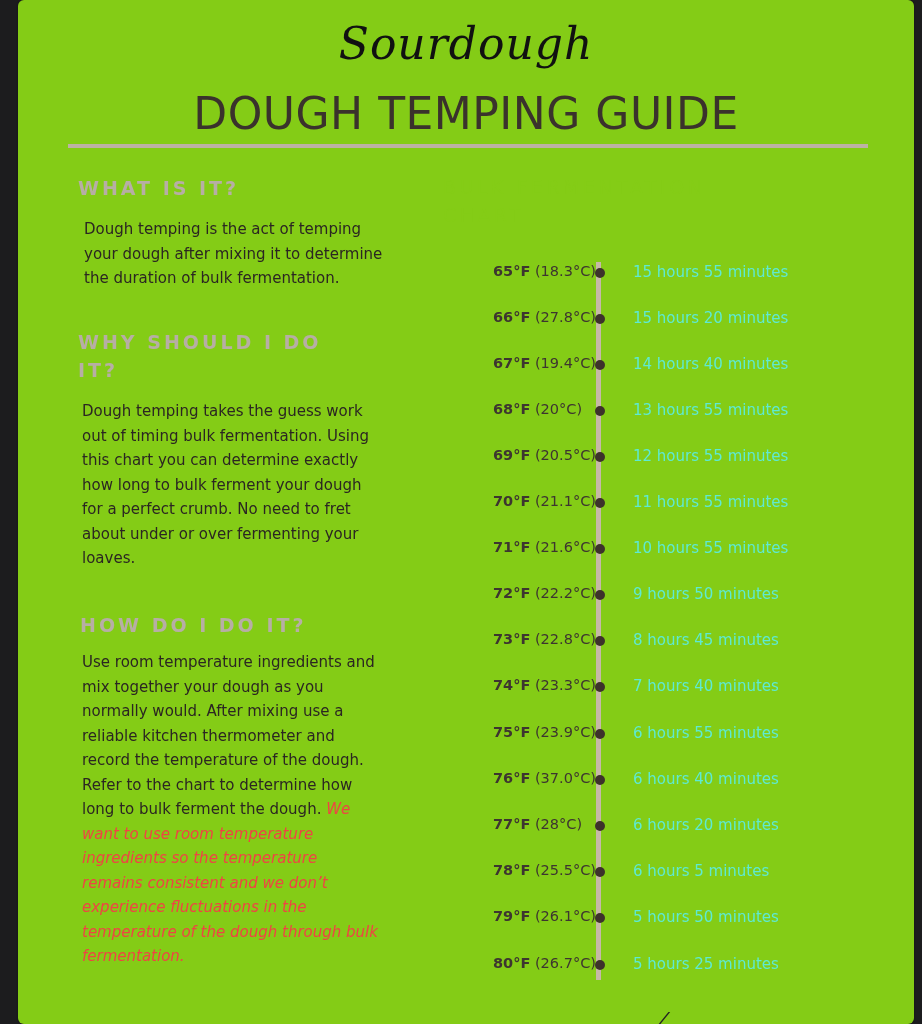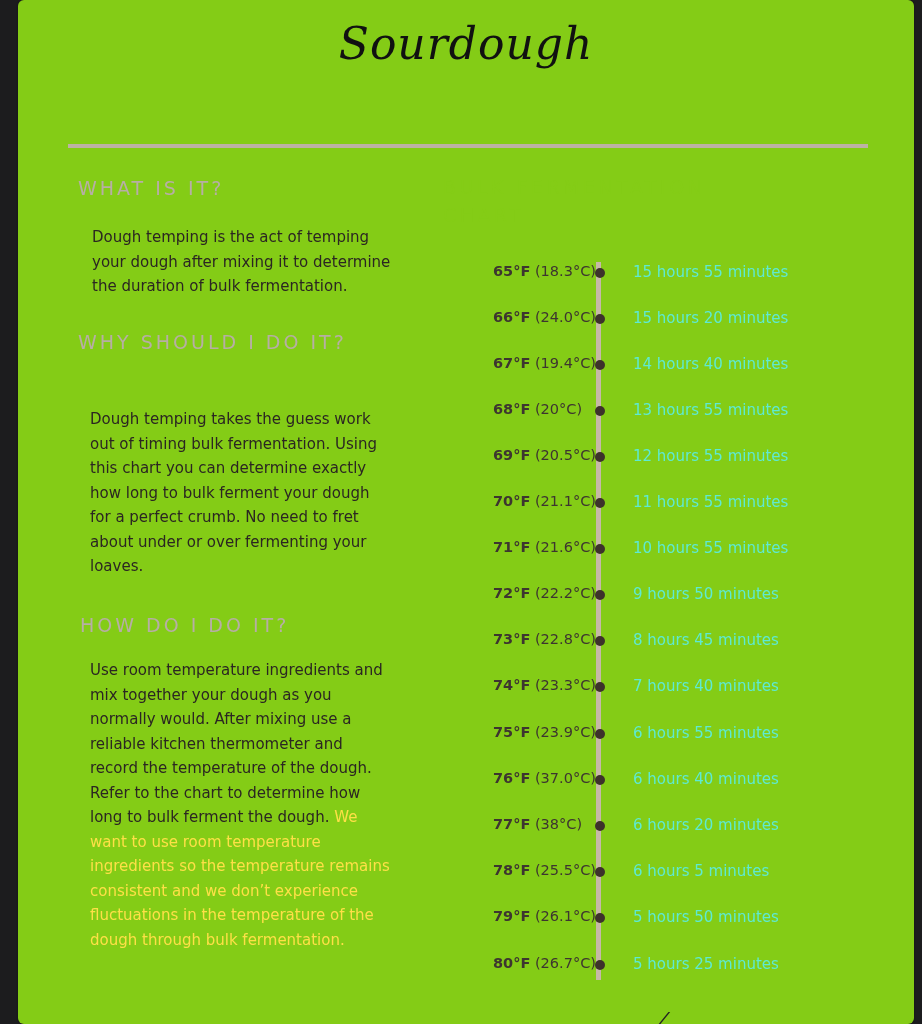--- a/index.html
+++ b/index.html
@@ -38,31 +38,31 @@
       position: absolute; left: 50px; top: 144px; width: 800px; height: 4px;
       background: #bdb2a5;
     }
     .left-col { position: absolute; left: 78px; top: 172px; width: 300px; }
     .sec-heading {
       font-family: "DejaVu Sans", sans-serif;
       color: #b7aea5;
       font-size: 19px;
       letter-spacing: 3px;
       line-height: 28px;
-      font-weight: normal;
+      font-weight: bold;
       margin: 0;
     }
     .para {
       font-family: "DejaVu Sans", sans-serif;
       color: #2b2622;
       font-size: 15px;
       line-height: 24.5px;
-      margin: 12px;
-    }
-    .para .italic { color: #fde047; }
+      margin: 4px;
+    }
+    .para .italic { font-style: italic; color: #ef4444; }
     .h1 { position: absolute; left: 0; top: 2px; }
     .p1 { position: absolute; left: 2px; top: 41px; width: 300px; }
     .h2 { position: absolute; left: 0; top: 156px; width: 280px; }
     .p2 { position: absolute; left: 0; top: 223px; width: 300px; }
     .h3 { position: absolute; left: 2px; top: 439px; }
     .p3 { position: absolute; left: 0; top: 474px; width: 300px; }
 
     .chart-heading {
       position: absolute; left: 443px; top: 173px; width: 320px;
       font-family: "DejaVu Sans", sans-serif;
@@ -101,20 +101,21 @@
       position: absolute; left: 660px; top: 1008px;
       font-family: "DejaVu Serif", serif; font-style: italic;
       font-size: 24px; color: #222;
     }
   </style>
 </head>
 <body>
 
 <div class="page">
   <div class="script-title">Sourdough</div>
+  <div class="main-title">DOUGH TEMPING GUIDE</div>
   <div class="title-rule"></div>
 </div>
 
 <div class="left-col">
   <h2 class="sec-heading h1">WHAT IS IT?</h2>
   <p class="para p1">Dough temping is the act of temping your dough after mixing it to determine the duration of bulk fermentation.</p>
 
   <h2 class="sec-heading h2">WHY SHOULD I DO IT?</h2>
   <p class="para p2">Dough temping takes the guess work out of timing bulk fermentation. Using this chart you can determine exactly how long to bulk ferment your dough for a perfect crumb. No need to fret about under or over fermenting your loaves.</p>
 
@@ -125,21 +126,21 @@
 <h2 class="chart-heading">BULK FERMENTATION CHART</h2>
 <div class="timeline-line"></div>
 
 <div id="rows">
   <div class="row" style="top:263px">
     <span class="temp"><b>65°F</b> <span>(18.3°C)</span></span>
     <span class="dot"></span>
     <span class="time">15 hours  55 minutes</span>
   </div>
   <div class="row" style="top:309px">
-    <span class="temp"><b>66°F</b> <span>(24.0°C)</span></span>
+    <span class="temp"><b>66°F</b> <span>(27.8°C)</span></span>
     <span class="dot"></span>
     <span class="time">15 hours 20 minutes</span>
   </div>
   <div class="row" style="top:355px">
     <span class="temp"><b>67°F</b> <span>(19.4°C)</span></span>
     <span class="dot"></span>
     <span class="time">14 hours 40 minutes</span>
   </div>
   <div class="row" style="top:401px">
     <span class="temp"><b>68°F</b> <span>(20°C)</span></span>
@@ -180,21 +181,21 @@
     <span class="temp"><b>75°F</b> <span>(23.9°C)</span></span>
     <span class="dot"></span>
     <span class="time">6 hours 55 minutes</span>
   </div>
   <div class="row" style="top:770px">
     <span class="temp"><b>76°F</b> <span>(37.0°C)</span></span>
     <span class="dot"></span>
     <span class="time">6 hours 40 minutes</span>
   </div>
   <div class="row" style="top:816px">
-    <span class="temp"><b>77°F</b> <span>(38°C)</span></span>
+    <span class="temp"><b>77°F</b> <span>(28°C)</span></span>
     <span class="dot"></span>
     <span class="time">6 hours 20 minutes</span>
   </div>
   <div class="row" style="top:862px">
     <span class="temp"><b>78°F</b> <span>(25.5°C)</span></span>
     <span class="dot"></span>
     <span class="time">6 hours 5 minutes</span>
   </div>
   <div class="row" style="top:908px">
     <span class="temp"><b>79°F</b> <span>(26.1°C)</span></span>

